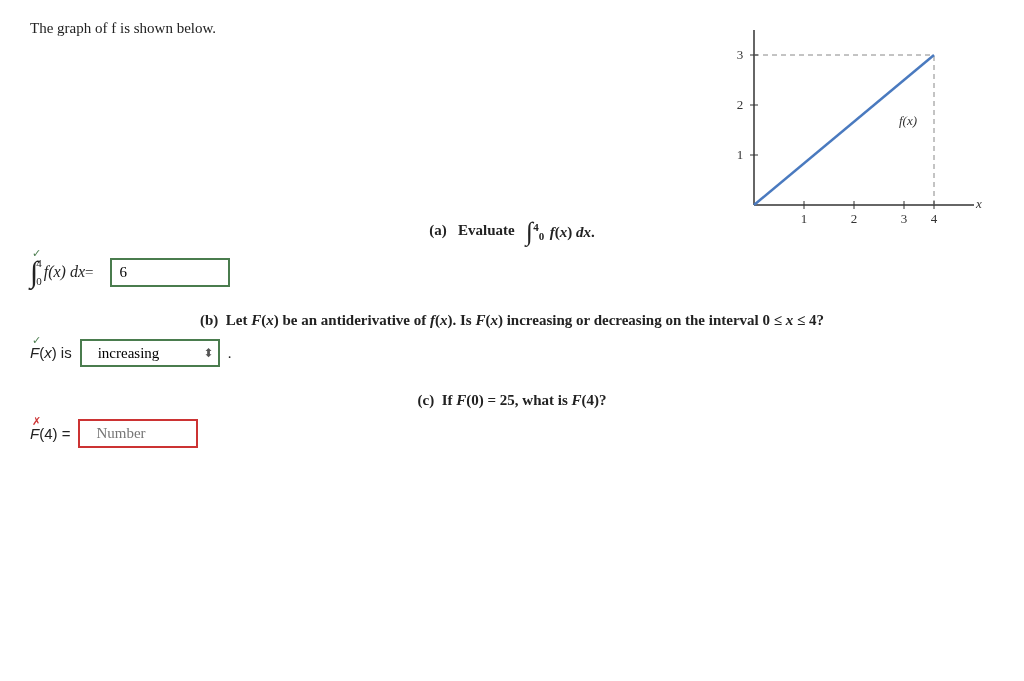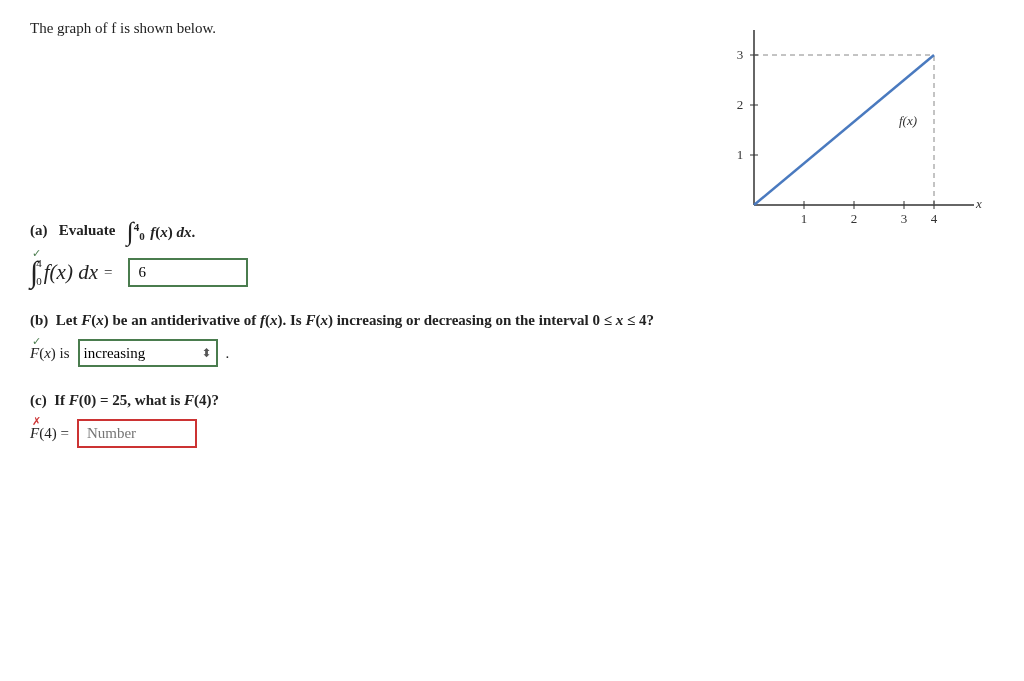--- a/index.html
+++ b/index.html
@@ -29,20 +29,21 @@
     
     .part-a {
       margin-top: 180px;
       margin-bottom: 15px;
     }
 
     .part-label {
       font-weight: bold;
       font-size: 15px;
       margin-bottom: 10px;
+      text-align: center;
     }
 
     .answer-row {
       display: flex;
       align-items: center;
       gap: 8px;
       margin-bottom: 25px;
     }
 
     .answer-input {
@@ -50,21 +51,21 @@
       padding: 4px 8px;
       font-size: 15px;
       font-family: Georgia, serif;
       width: 120px;
       outline: none;
       background: #fff;
     }
 
     .answer-input-red {
       border: 2px solid #cc3333;
-      padding: 4px 8px;
+      padding: 4px 16px;
       font-size: 15px;
       font-family: Georgia, serif;
       width: 120px;
       outline: none;
       background: #fff;
     }
 
     .part-b {
       margin-bottom: 1px;
     }
@@ -74,21 +75,21 @@
       font-size: 15px;
     }
 
     .dropdown-wrapper {
       position: relative;
       display: inline-block;
     }
 
     .dropdown-select {
       border: 2px solid #4a7c4e;
-      padding: 4px 24px 4px 4px;
+      padding: 4px 24px 4px 16px;
       font-size: 15px;
       font-family: Georgia, serif;
       background: #fff;
       appearance: none;
       -webkit-appearance: none;
       cursor: pointer;
       width: 140px;
       outline: none;
     }
 
@@ -107,21 +108,21 @@
       margin-bottom: 24px;
     }
 
     .part-c-text {
       margin-bottom: 10px;
       font-size: 15px;
     }
 
     .fx-is {
       font-size: 15px;
-      font-family: Liberation Serif, serif;
+      font-family: Liberation Sans, sans-serif;
     }
 
     
     svg text {
       font-family: Georgia, serif;
     }
   </style>
 </head>
 <body>
 
@@ -184,21 +185,21 @@
 
   <div class="answer-row">
 
     <span style="position:relative; display:inline-flex; align-items:center; font-size:15px;">
       <span style="position:absolute; top:-10px; left:2px; color:#4a7c4e; font-size:11px;">✓</span>
       <span style="font-size:30px; line-height:1; font-family:Georgia,serif;">∫</span>
       <span style="display:inline-flex; flex-direction:column; font-size:11px; margin-left:-2px; margin-right:2px;">
         <span style="align-self:flex-start;">4</span>
         <span style="align-self:flex-end; margin-top:6px;">0</span>
       </span>
-      <span style="font-size:21px; font-style:italic; margin-right:6px;"><i>f</i>(<i>x</i>) <i>dx</i></span>
+      <span style="font-size:16px; font-style:italic; margin-right:0;"><i>f</i>(<i>x</i>) <i>dx</i></span>
       <span style="font-size:15px; margin-right:8px;">=</span>
     </span>
     <input type="text" class="answer-input" value="6" style="">
   </div>
 </div>
 
 <div class="part-b">
   <div class="part-label part-b-text">
     <b>(b)</b>
     <span>

